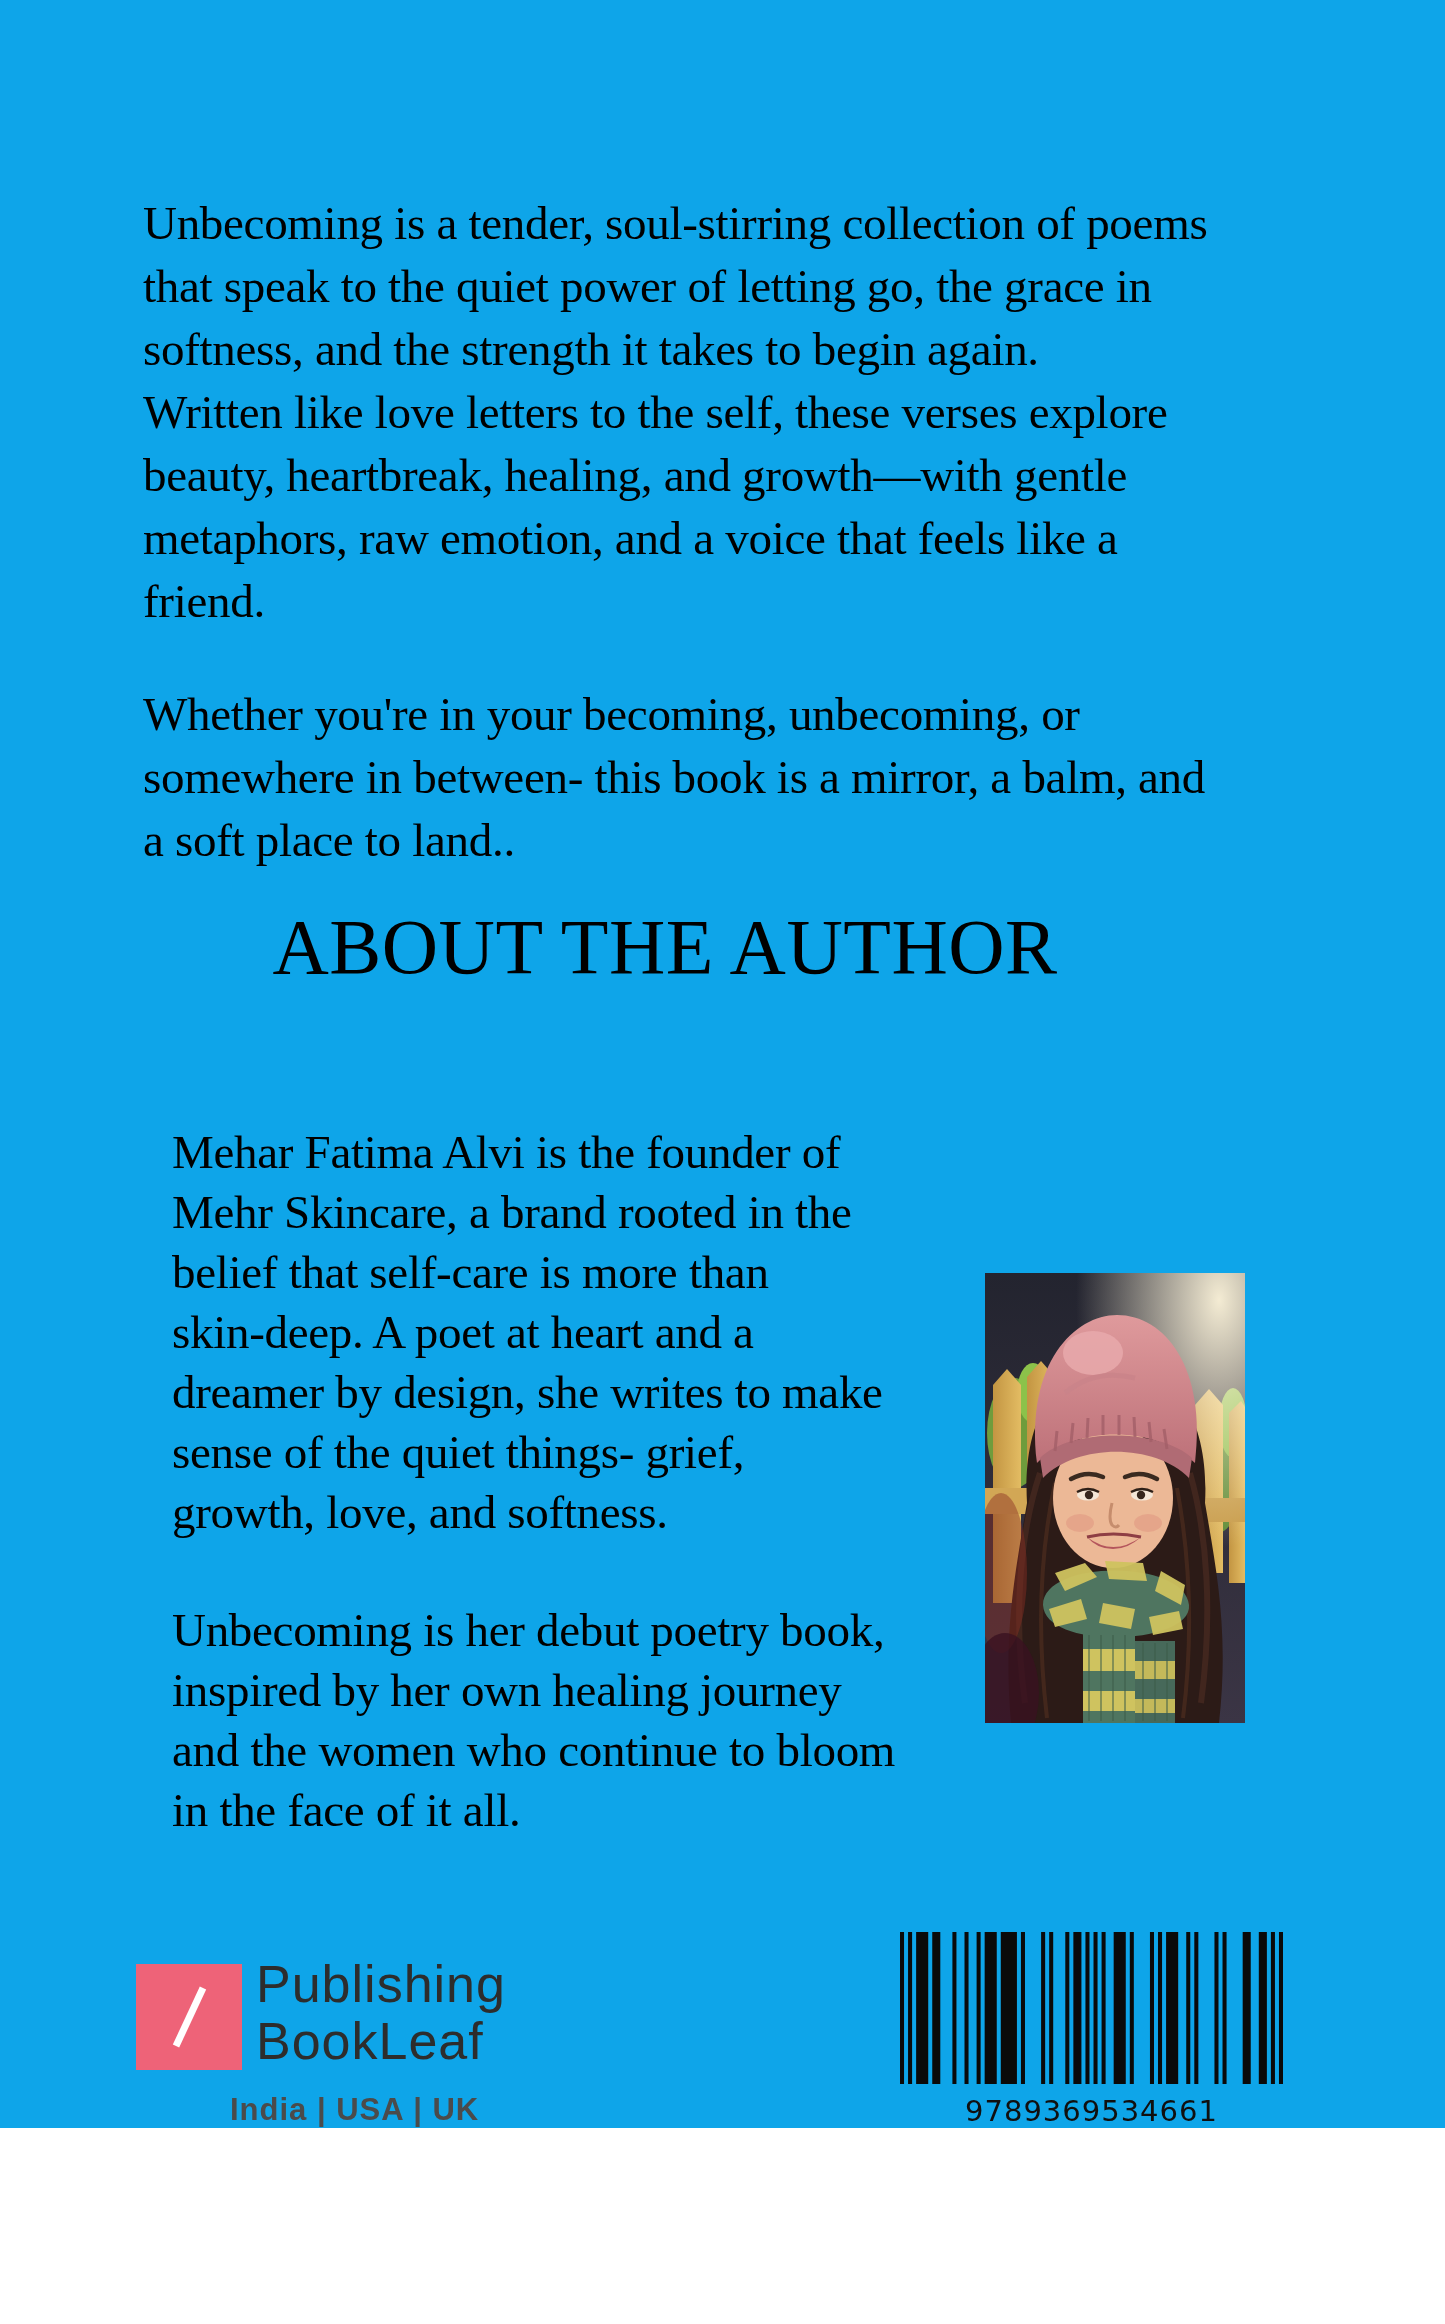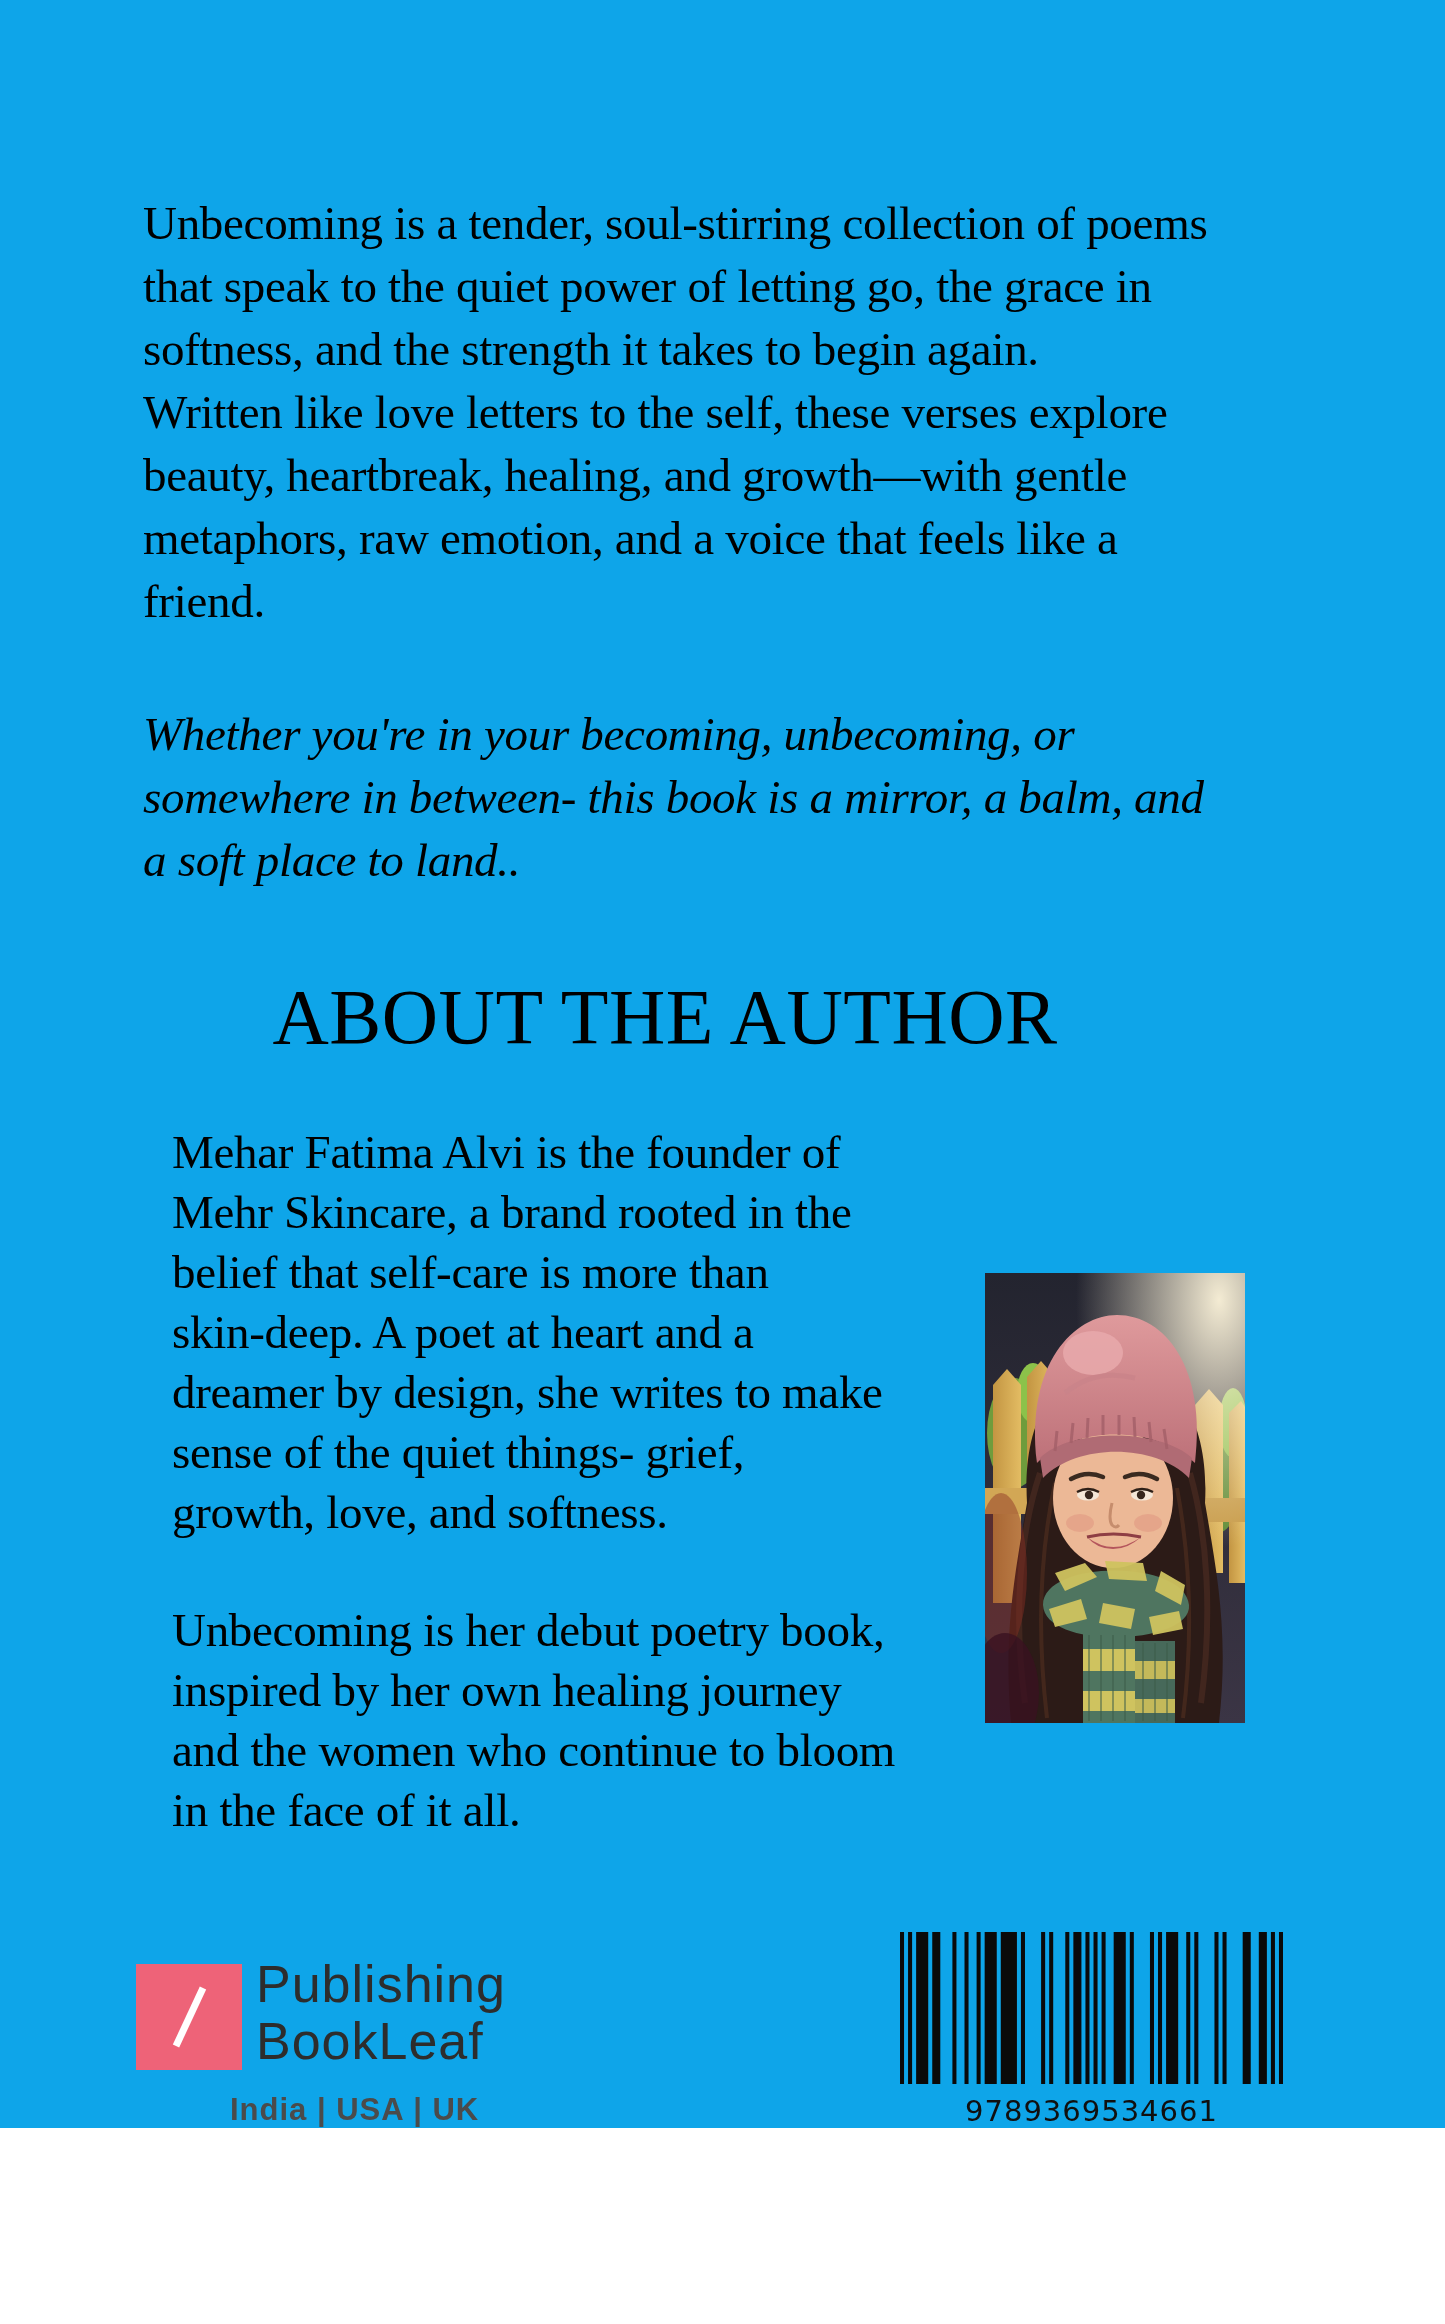--- a/index.html
+++ b/index.html
@@ -9,23 +9,23 @@
     background:#0ea5e9;
     font-family:"Liberation Serif", serif;
     color:#000;
     overflow:hidden;
   }
   .lines{white-space:pre-line;margin:0;}
   .blurb{
     position:absolute;left:143px;top:192px;width:1190px;
     font-size:47px;line-height:63px;letter-spacing:-0.3px;
   }
-  .blurb .para2{margin-top:70px;font-style:italic;}
+  .blurb .para2{margin-top:50px;}
   .about-heading{
-    position:absolute;left:0;top:978px;width:1330px;
+    position:absolute;left:0;top:908px;width:1330px;
     margin:0;text-align:center;
     font-size:78px;line-height:1;font-weight:400;
     font-family:"Liberation Serif", serif;
     letter-spacing:0.5px;
   }
   .bio{
     position:absolute;left:172px;top:1122px;width:800px;
     font-size:47px;line-height:60px;letter-spacing:-0.3px;
   }
   .bio .para2{margin-top:58px;}

